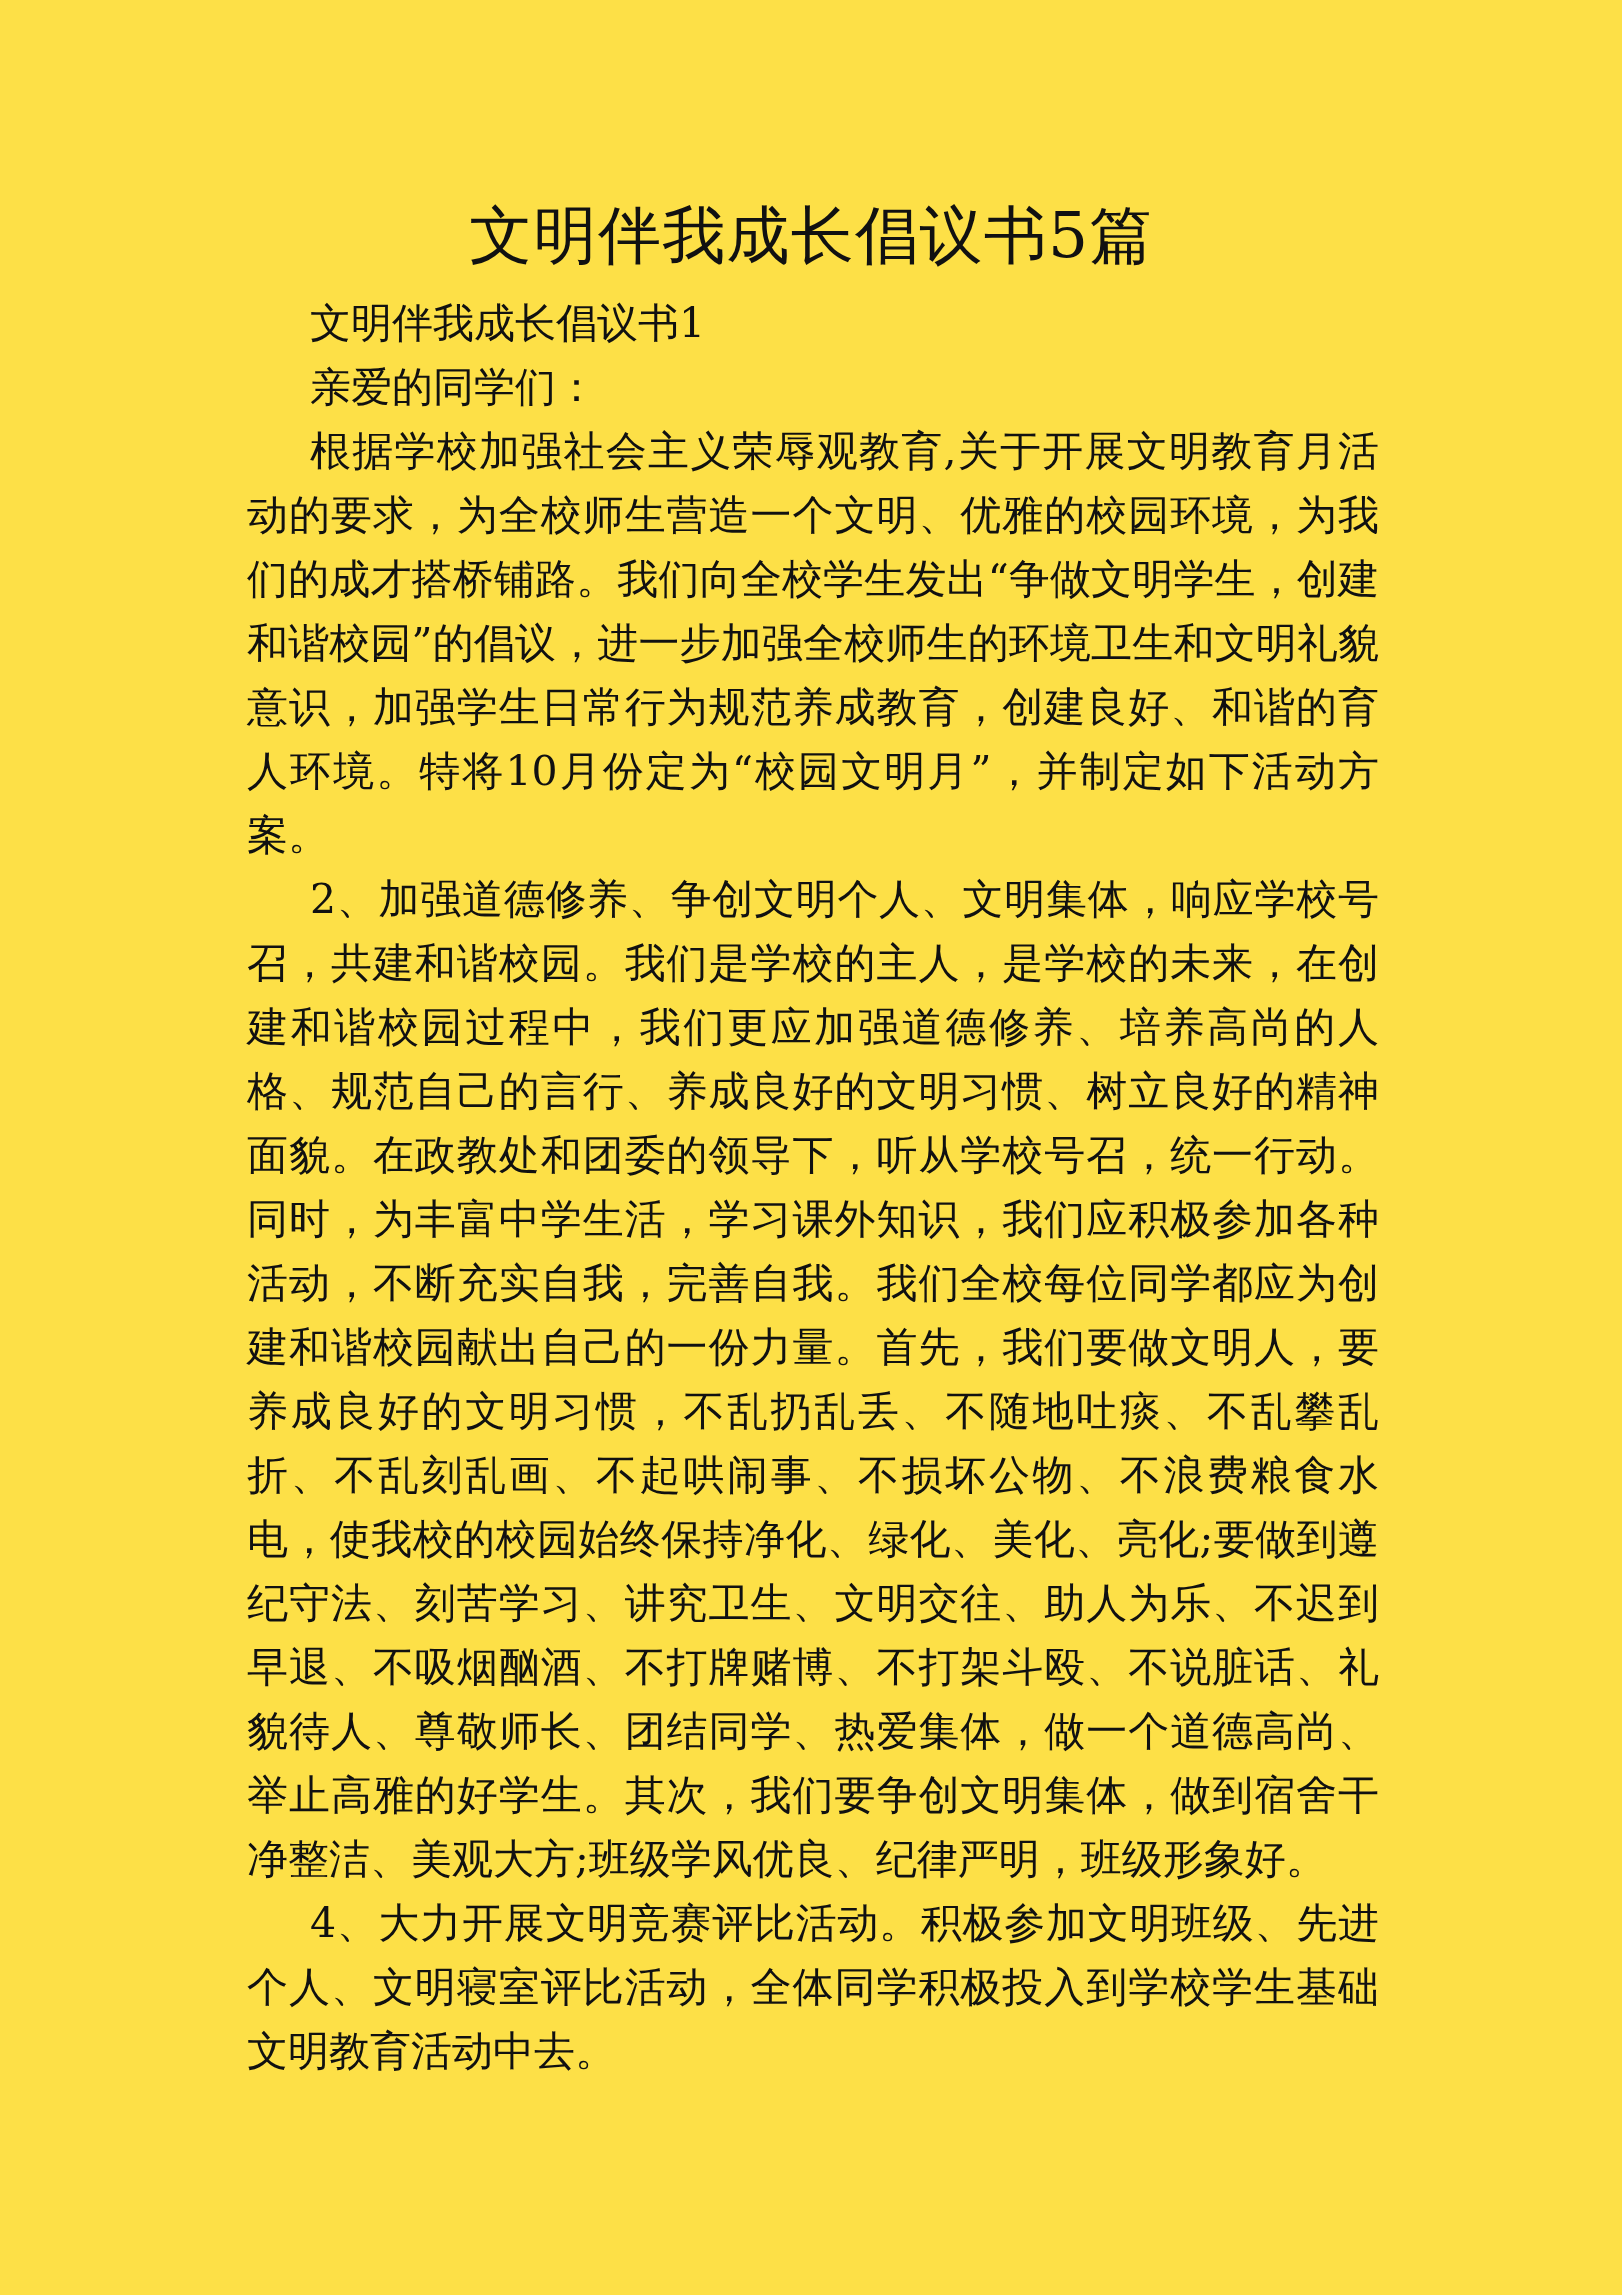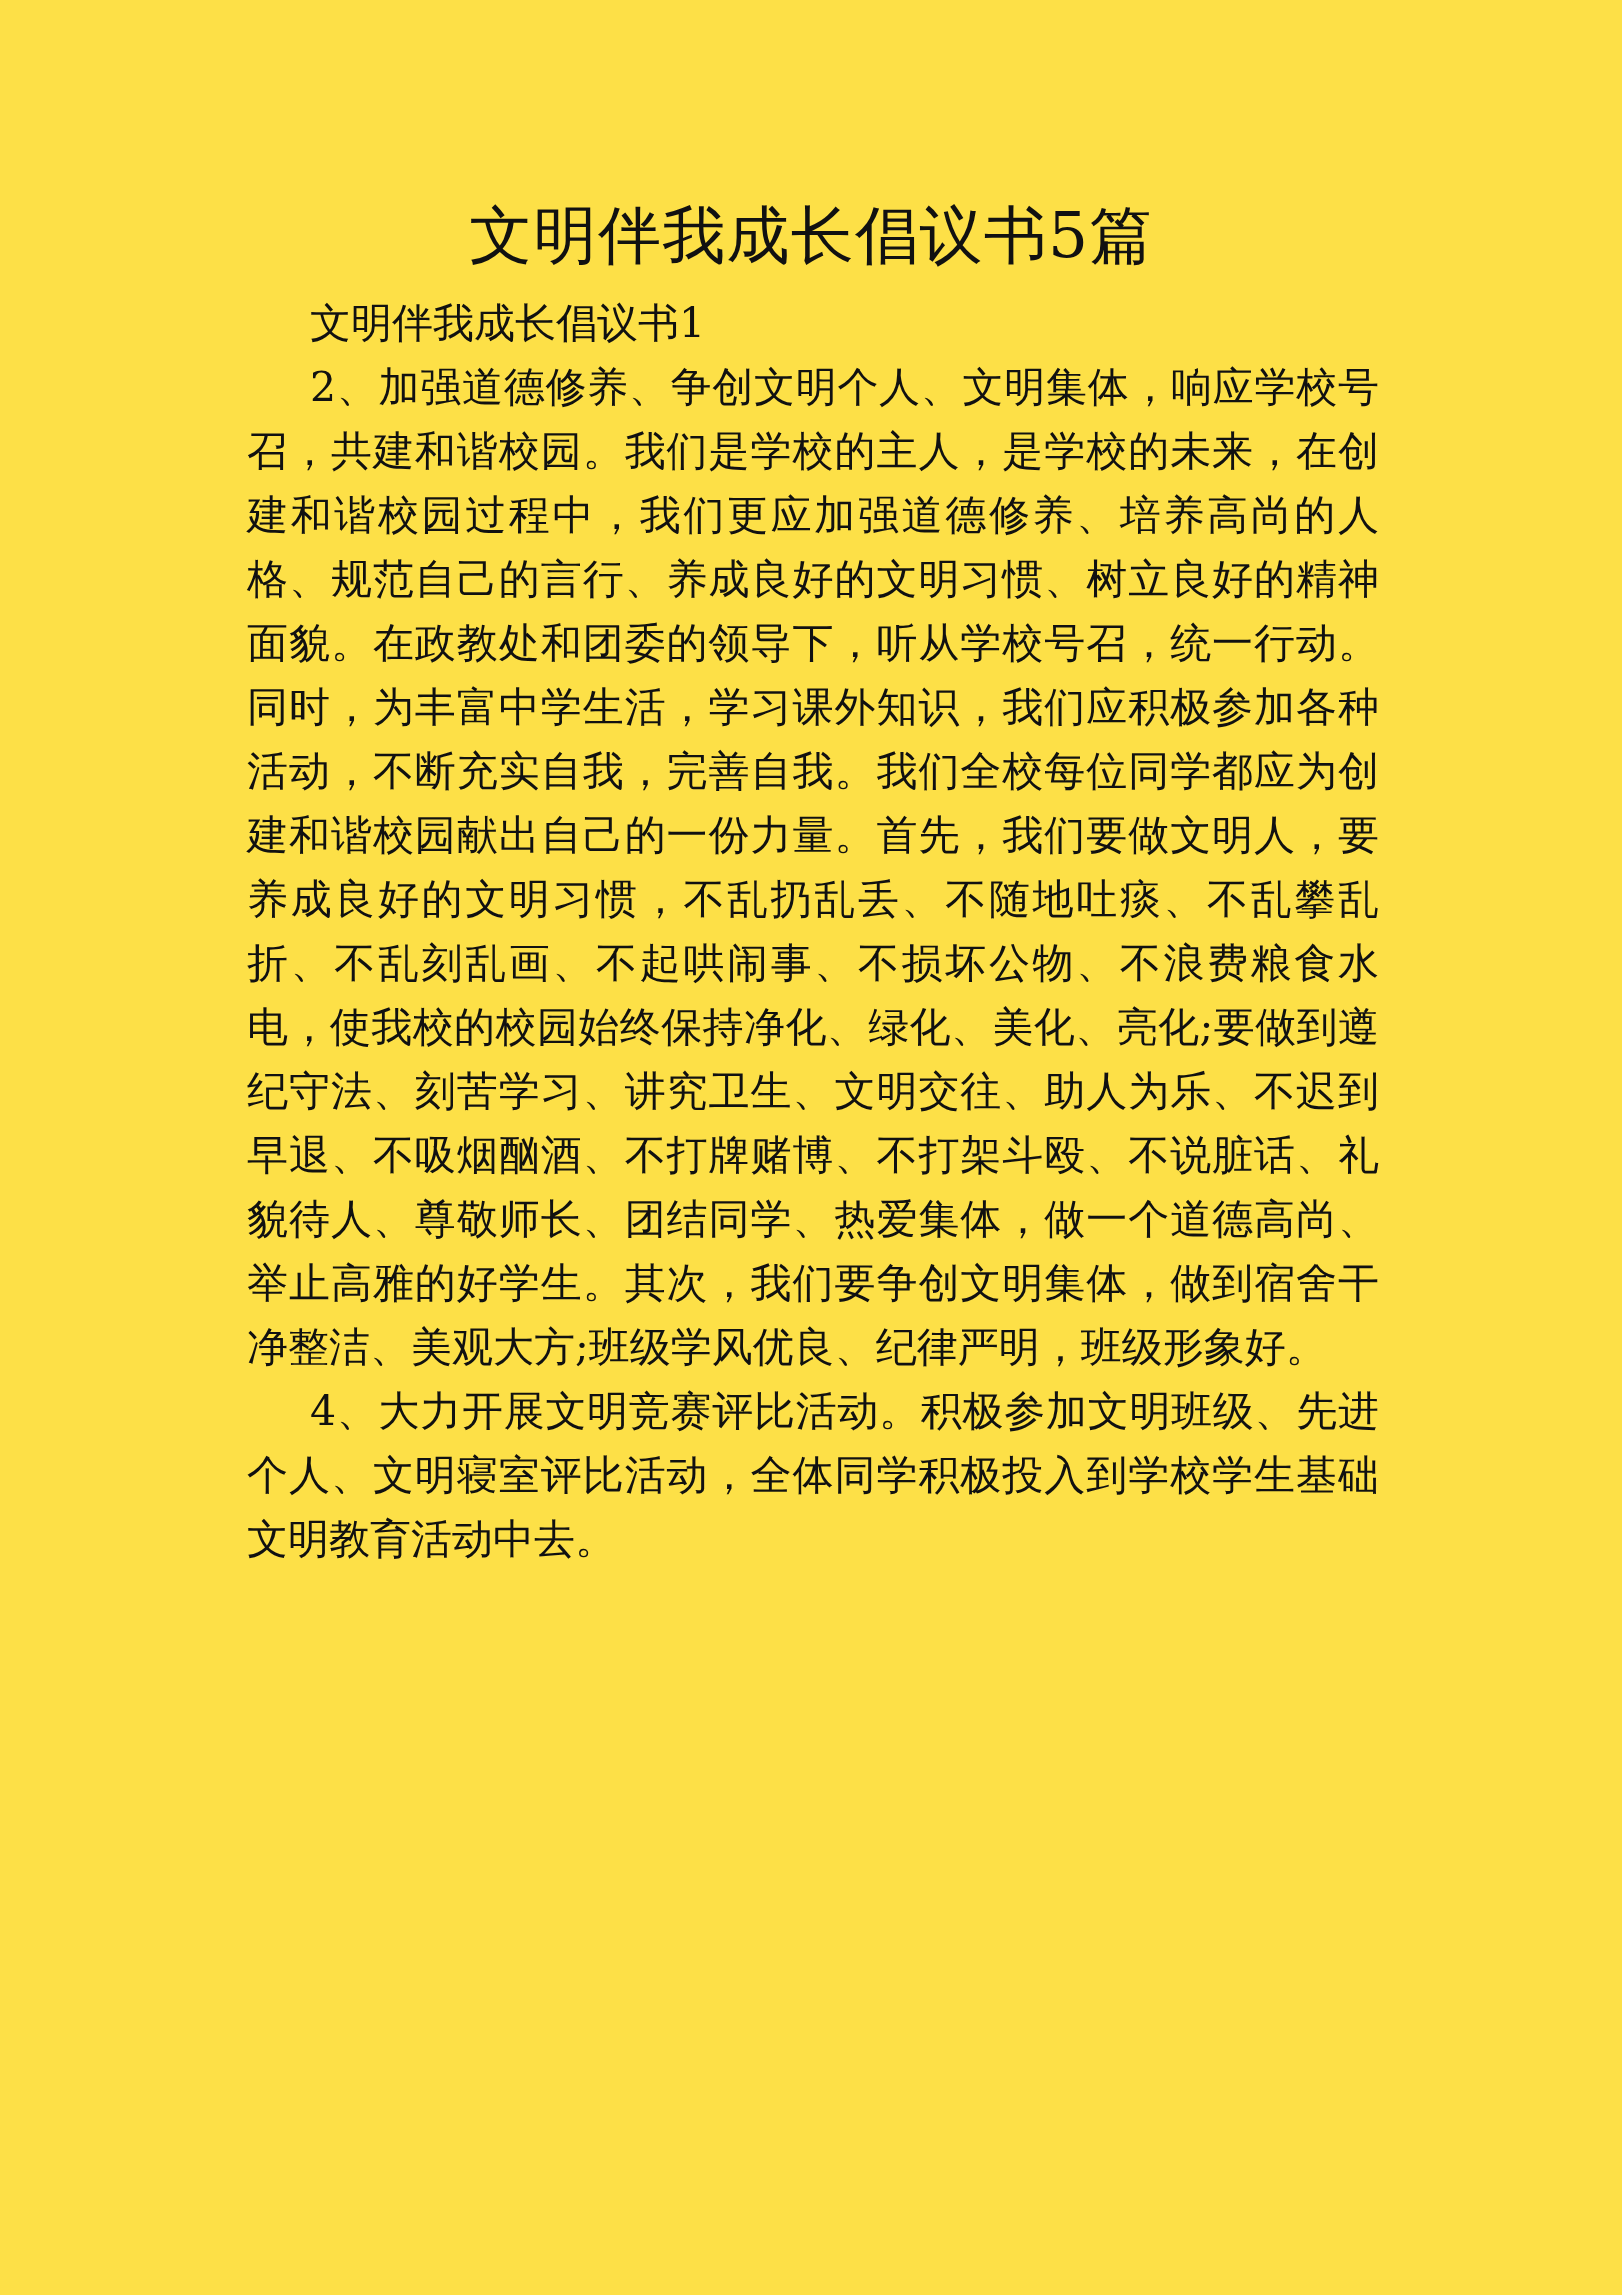--- a/index.html
+++ b/index.html
@@ -53,17 +53,19 @@
   }
 </style>
 </head>
 <body>
 
 <div class="page">
   <h1 class="title">文明伴我成长倡议书5篇</h1>
 
   <div class="content">
     <p class="indent">文明伴我成长倡议书1</p>
+    <p class="indent">亲爱的同学们：</p>
+    <p class="indent">根据学校加强社会主义荣辱观教育,关于开展文明教育月活动的要求，为全校师生营造一个文明、优雅的校园环境，为我们的成才搭桥铺路。我们向全校学生发出“争做文明学生，创建和谐校园”的倡议，进一步加强全校师生的环境卫生和文明礼貌意识，加强学生日常行为规范养成教育，创建良好、和谐的育人环境。特将10月份定为“校园文明月”，并制定如下活动方案。</p>
     <p class="indent">2、加强道德修养、争创文明个人、文明集体，响应学校号召，共建和谐校园。我们是学校的主人，是学校的未来，在创建和谐校园过程中，我们更应加强道德修养、培养高尚的人格、规范自己的言行、养成良好的文明习惯、树立良好的精神面貌。在政教处和团委的领导下，听从学校号召，统一行动。同时，为丰富中学生活，学习课外知识，我们应积极参加各种活动，不断充实自我，完善自我。我们全校每位同学都应为创建和谐校园献出自己的一份力量。首先，我们要做文明人，要养成良好的文明习惯，不乱扔乱丢、不随地吐痰、不乱攀乱折、不乱刻乱画、不起哄闹事、不损坏公物、不浪费粮食水电，使我校的校园始终保持净化、绿化、美化、亮化;要做到遵纪守法、刻苦学习、讲究卫生、文明交往、助人为乐、不迟到早退、不吸烟酗酒、不打牌赌博、不打架斗殴、不说脏话、礼貌待人、尊敬师长、团结同学、热爱集体，做一个道德高尚、举止高雅的好学生。其次，我们要争创文明集体，做到宿舍干净整洁、美观大方;班级学风优良、纪律严明，班级形象好。</p>
     <p class="indent">4、大力开展文明竞赛评比活动。积极参加文明班级、先进个人、文明寝室评比活动，全体同学积极投入到学校学生基础文明教育活动中去。</p>
   </div>
 </div>
 
 
 </body></html>

